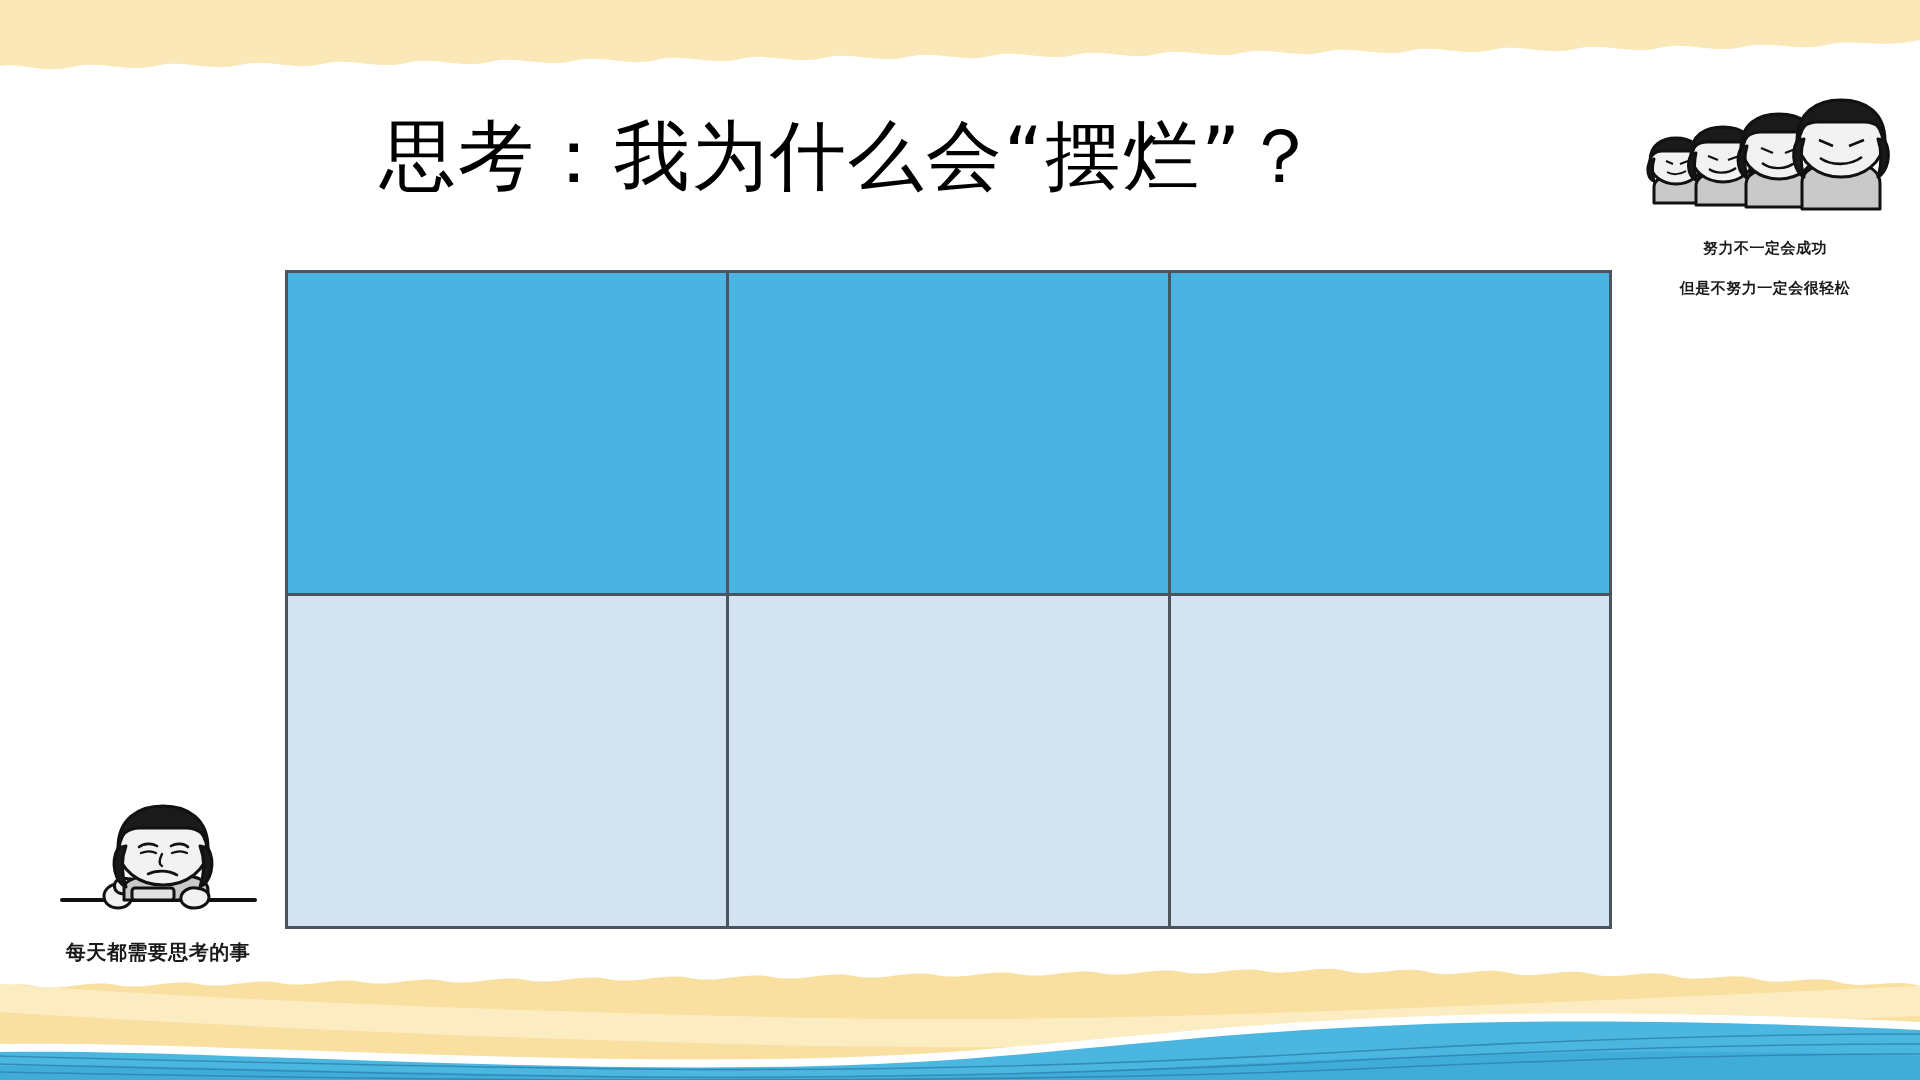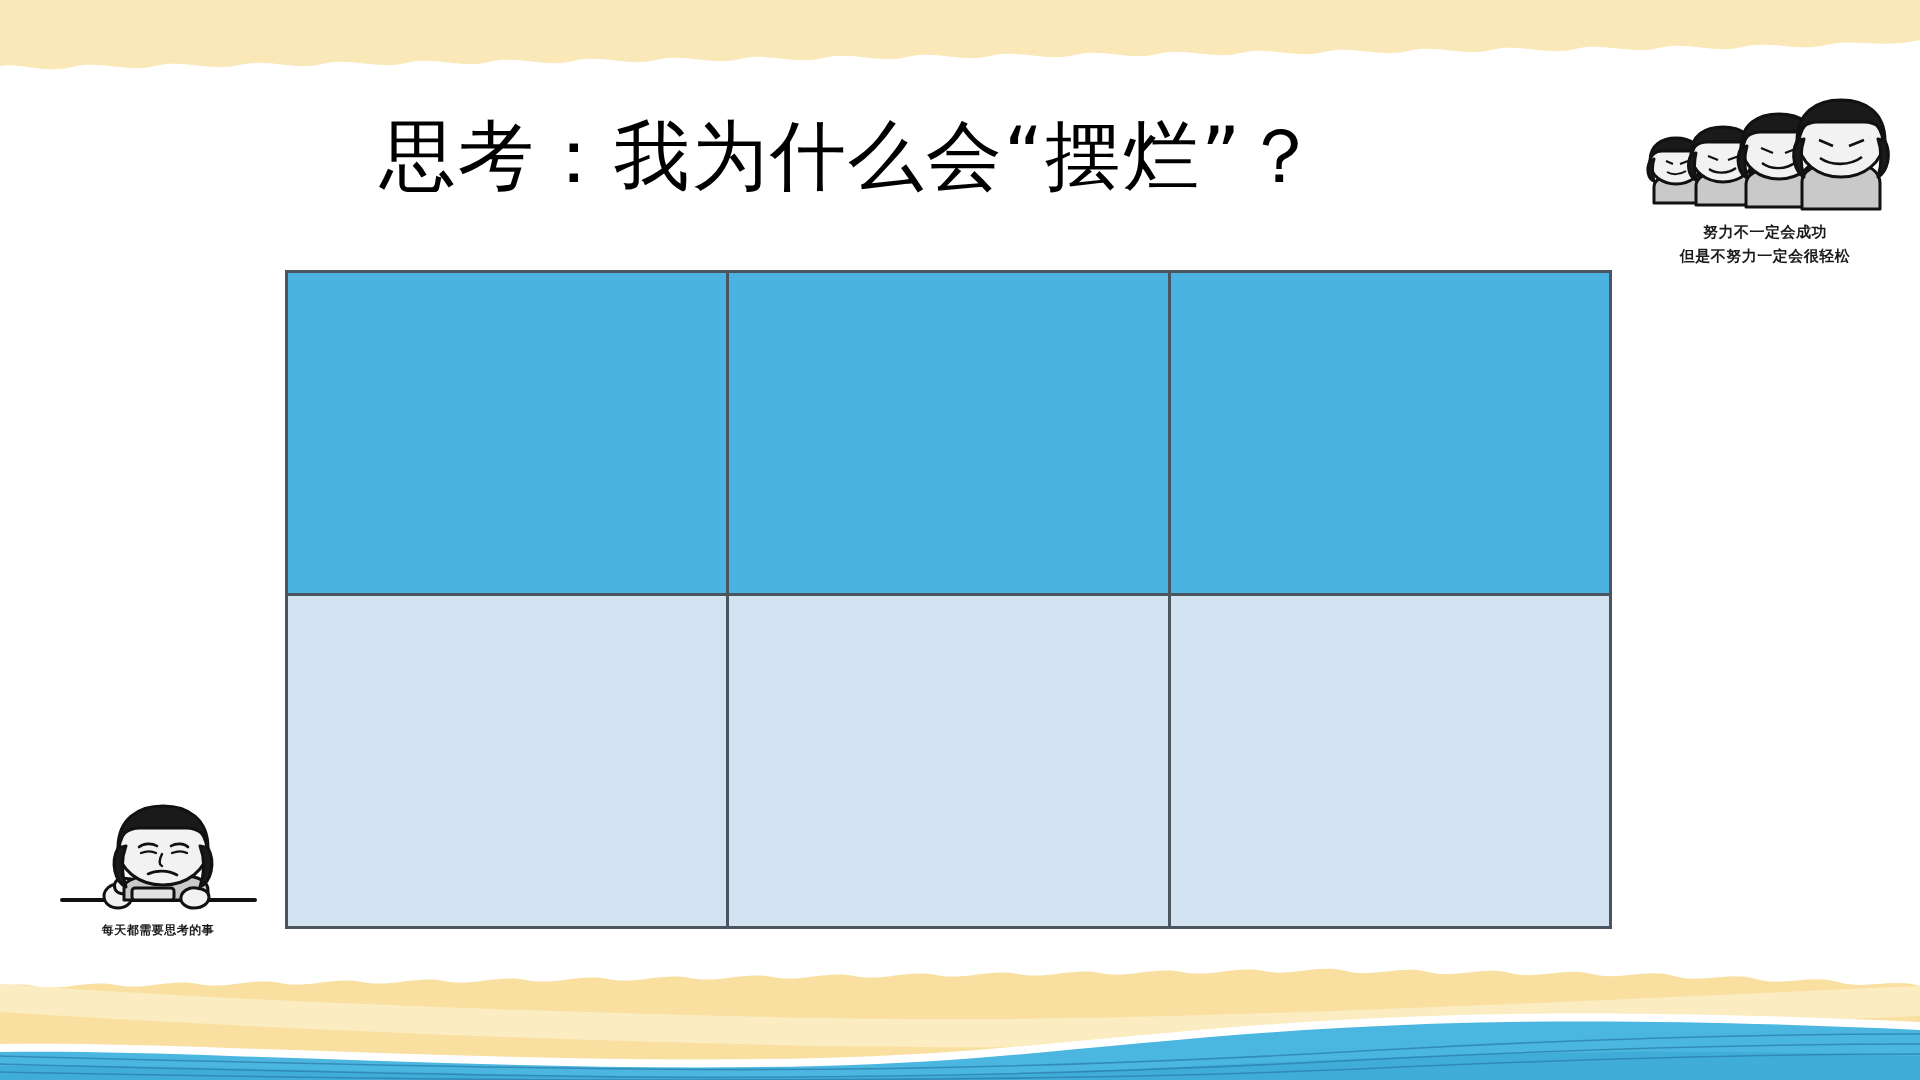--- a/index.html
+++ b/index.html
@@ -89,25 +89,25 @@
     top: 800px;
     width: 220px;
   }
   .meme-art { display: block; margin: 0 auto; }
   .meme-caption {
     font-size: 15px;
     font-weight: bold;
     color: #1a1a1a;
     line-height: 1.45;
     letter-spacing: 0.5px;
-    margin-top: 2px;
+    margin-top: 18px;
     white-space: nowrap;
     font-family: "DejaVu Sans", "Liberation Sans", sans-serif;
   }
-  .meme-bottom-left .meme-caption { font-size: 12px; }
+  .meme-bottom-left .meme-caption { font-size: 20px; }
 </style>
 </head>
 <body>
 
 <svg class="band-top" viewBox="0 0 1920 70" preserveAspectRatio="none">
   <path fill="#FAE8B8" d="M0,0 L1920,0 L1920,40
            C1880,49 1855,38 1826,45
            C1797,52 1772,40 1742,47
            C1712,54 1688,41 1659,48
            C1630,55 1604,42 1575,49

